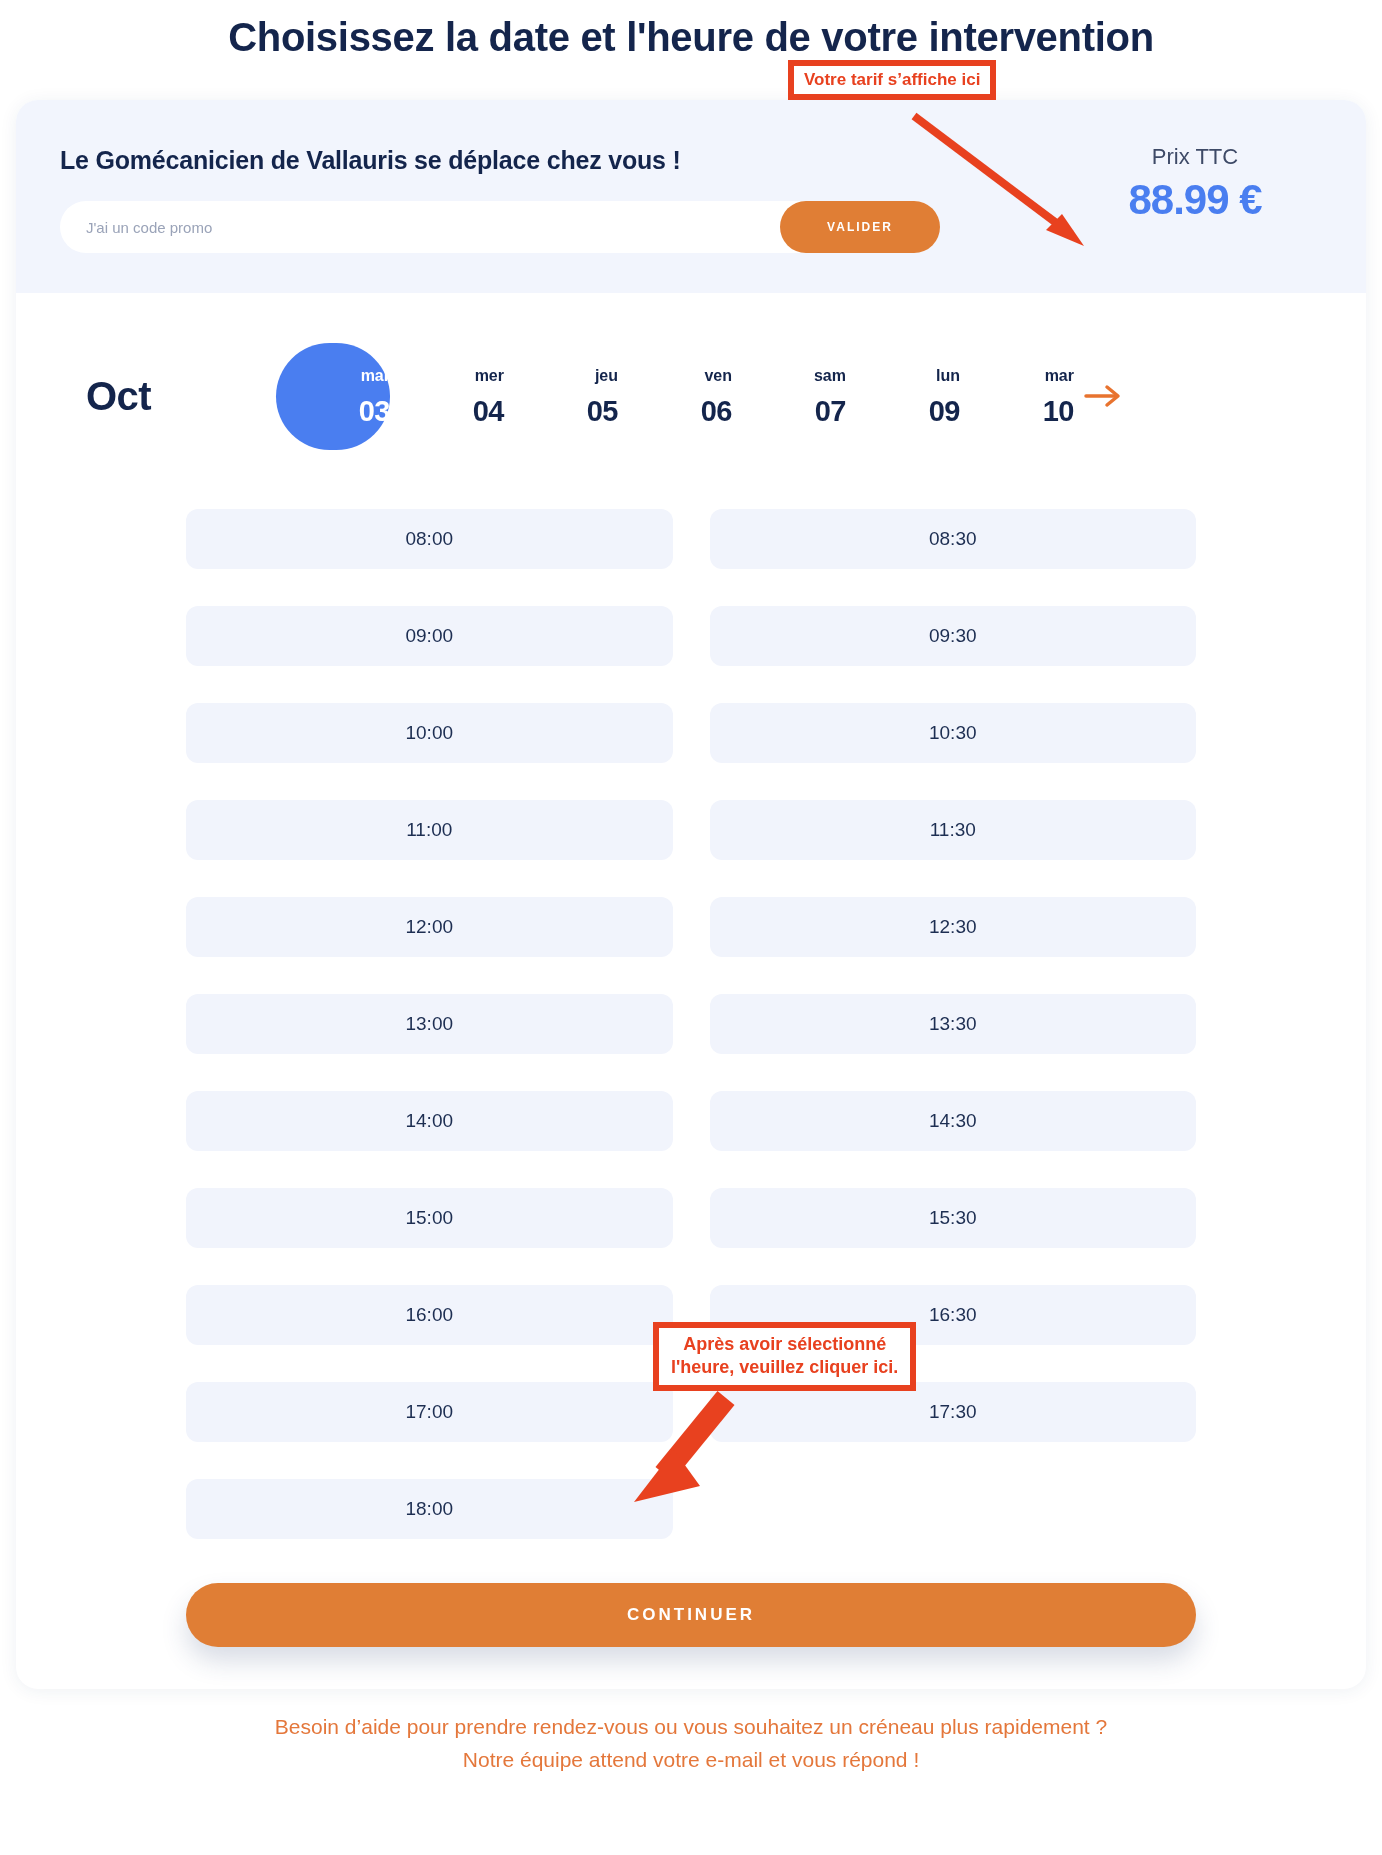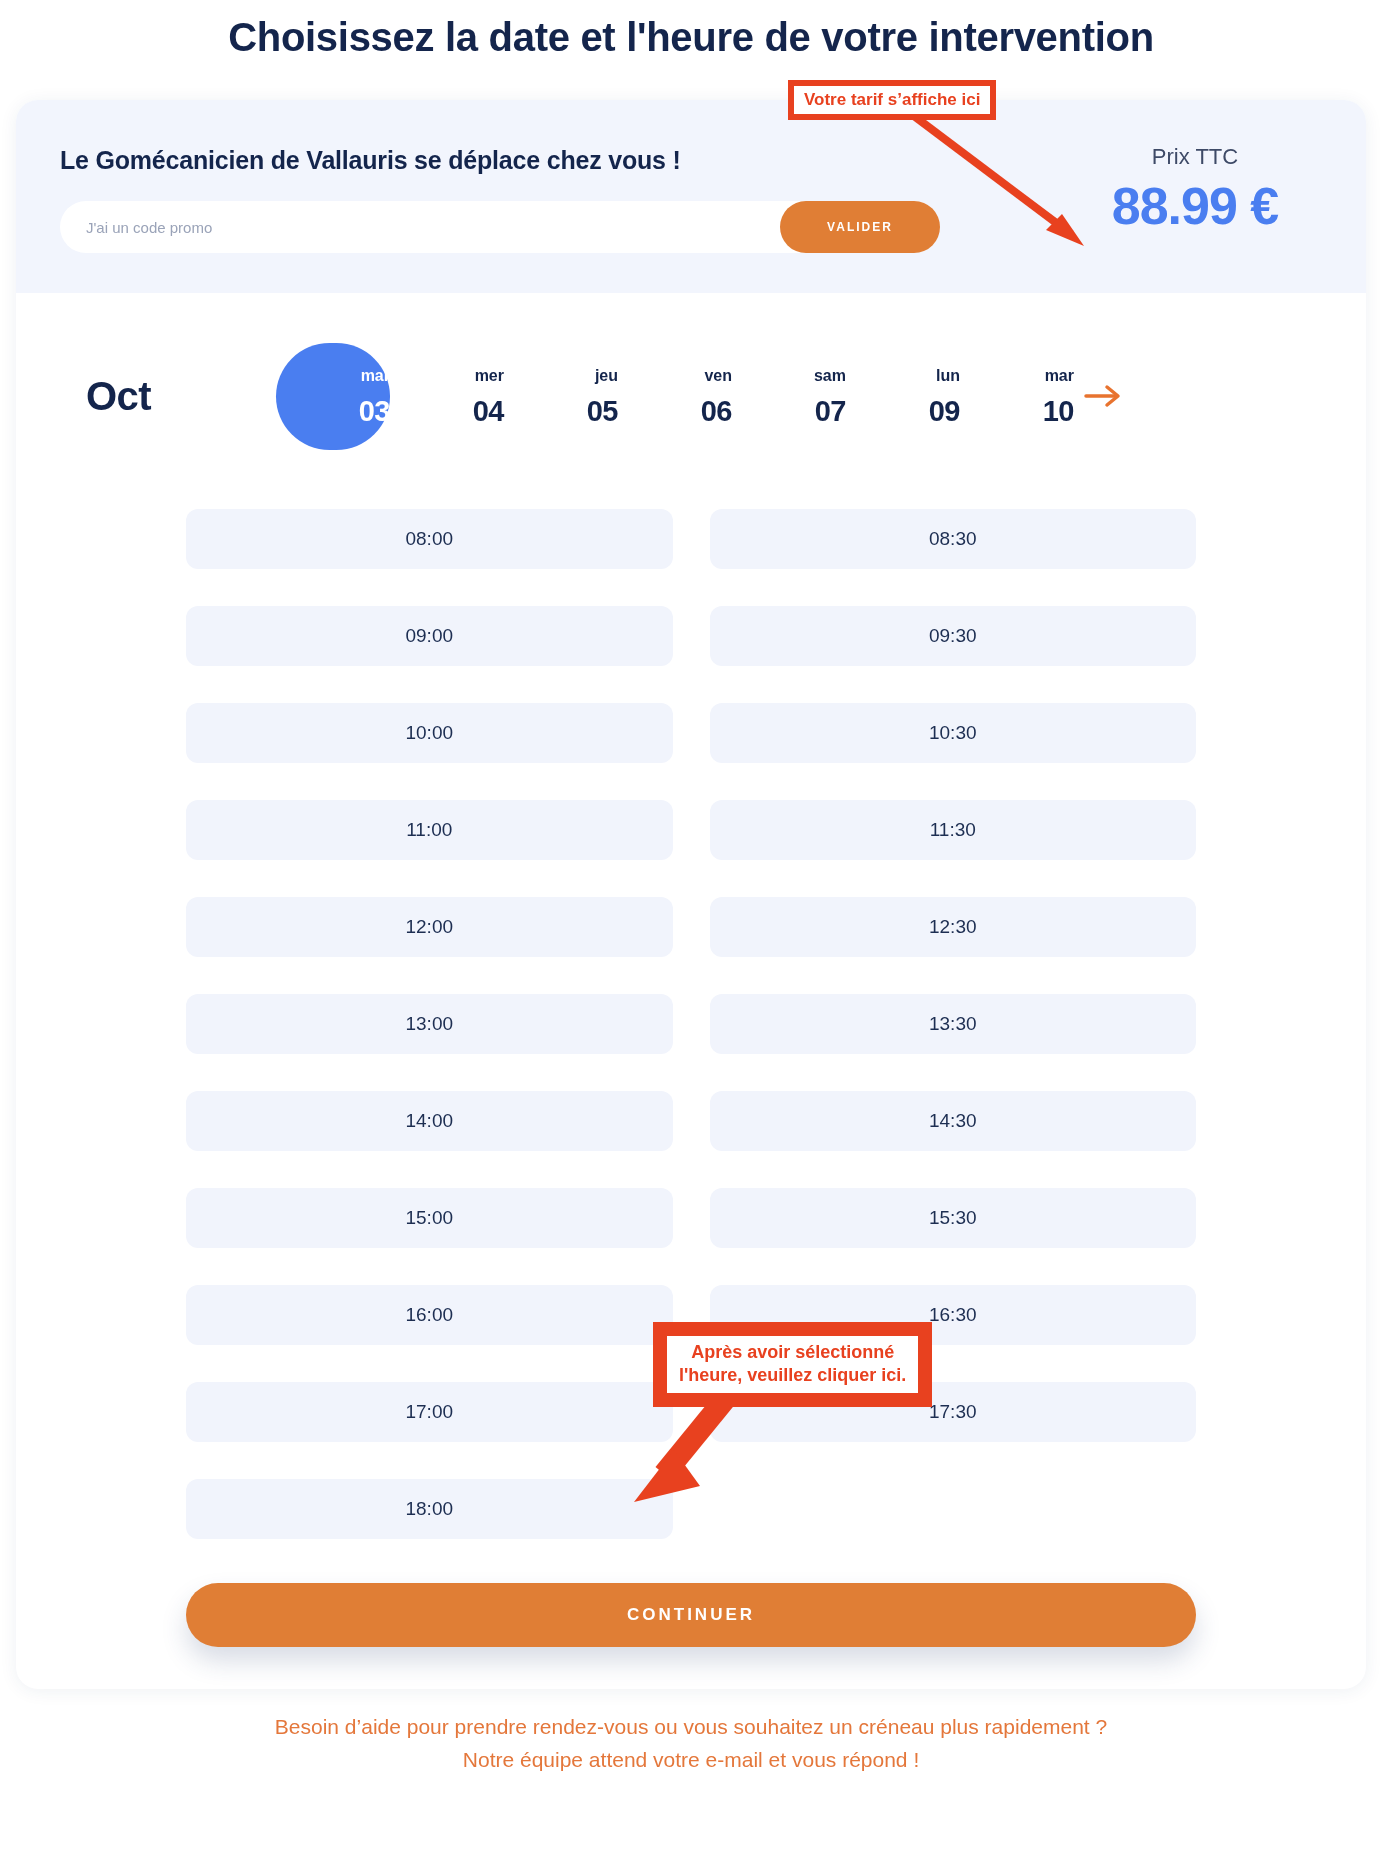--- a/index.html
+++ b/index.html
@@ -92,35 +92,34 @@
     text-align: center;
     width: 230px;
   }
   .price-label {
     font-size: 22px;
     color: #3e4a67;
     font-weight: 400;
     margin-bottom: 6px;
   }
   .price-value {
-    font-size: 52px;
+    font-size: 42px;
     font-weight: 700;
     color: #4a7ef0;
     letter-spacing: -1px;
   }
 
   
   .anno-tarif {
     position: absolute;
     left: 772px;
     top: -40px;
     background: #e8411f;
     padding: 6px;
     z-index: 5;
-    margin-top: 20px;
   }
   .anno-tarif .inner {
     background: #ffffff;
     padding: 4px 10px;
     color: #e8411f;
     font-size: 17px;
     font-weight: 700;
     white-space: nowrap;
   }
   .anno-arrow-tarif {
@@ -205,21 +204,21 @@
     cursor: pointer;
   }
   .slot.empty { background: transparent; cursor: default; }
 
   
   .anno-click {
     position: absolute;
     left: 637px;
     top: 1222px;
     background: #e8411f;
-    padding: 14px;
+    padding: 6px;
     z-index: 6;
     text-align: center;
   }
   .anno-click .inner {
     background: #ffffff;
     padding: 5px 12px;
     color: #e8411f;
     font-size: 18px;
     font-weight: 700;
     line-height: 1.3;

